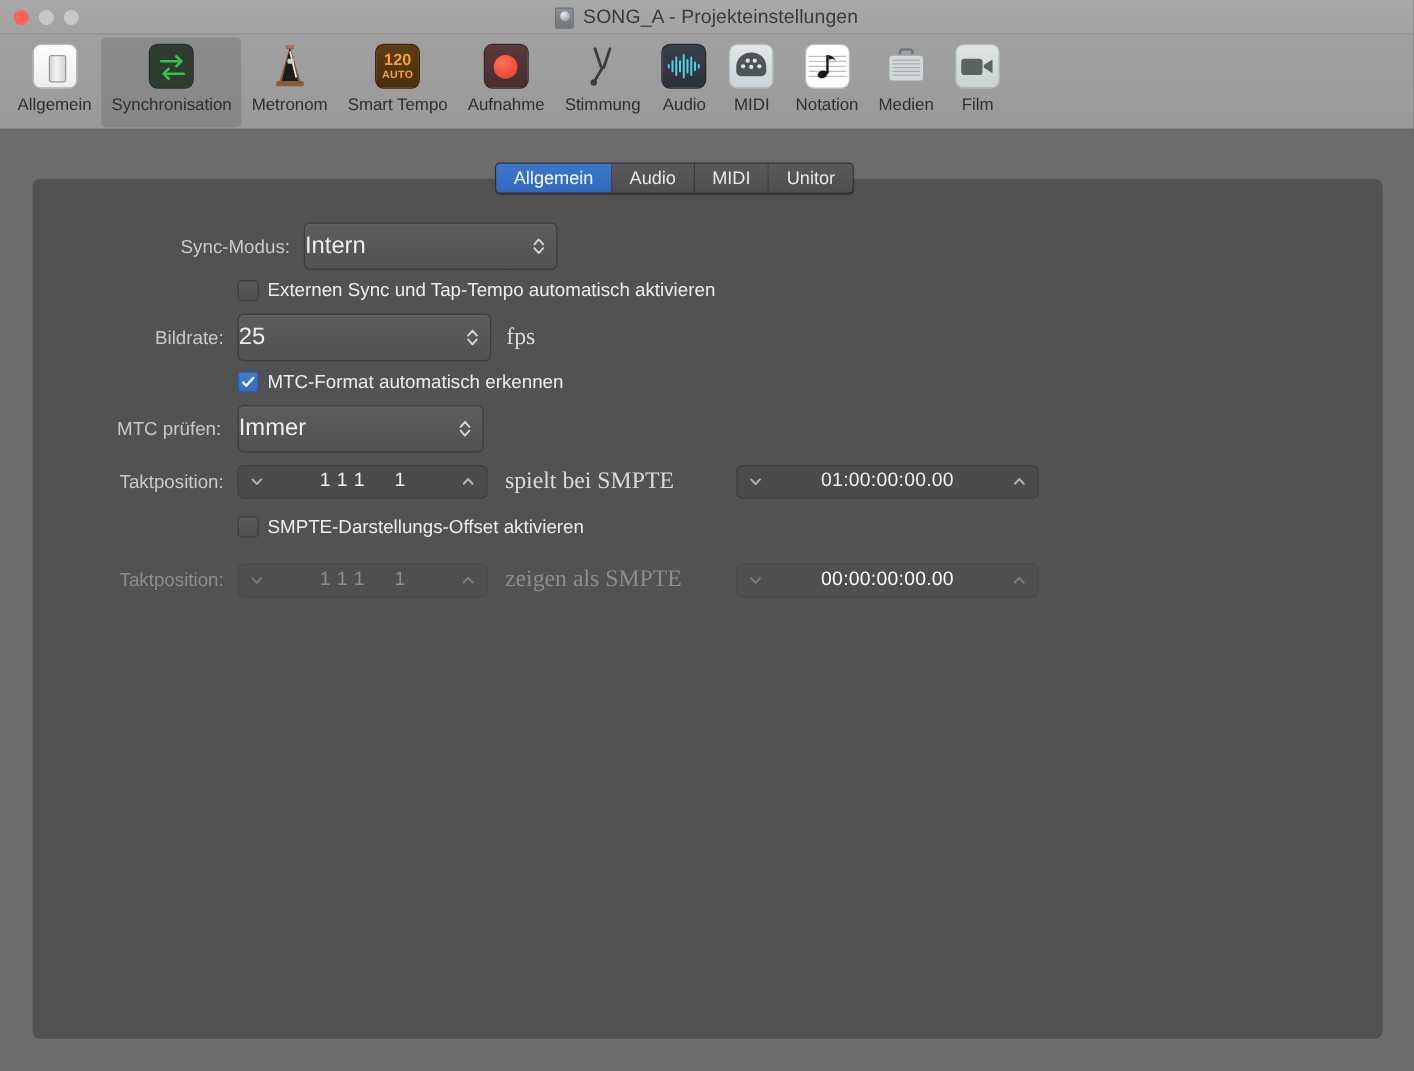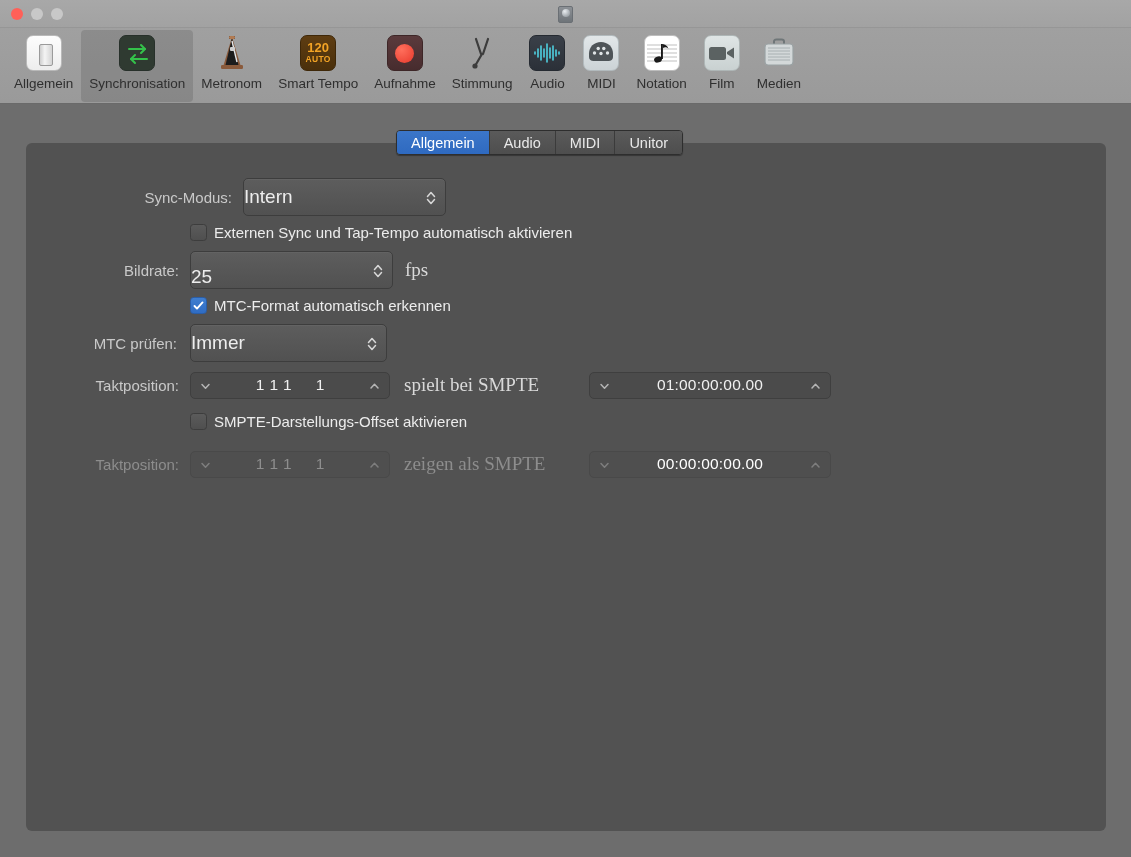--- a/index.html
+++ b/index.html
@@ -336,20 +336,21 @@
 <div id="window">
 
   <div id="titlebar">
     <div id="traffic">
       <span class="light close"></span>
       <span class="light min"></span>
       <span class="light max"></span>
     </div>
     <div id="title-wrap">
       <span id="title-icon"></span>
+      <span id="title-text">SONG_A - Projekteinstellungen</span>
     </div>
   </div>
 
   <div id="toolbar">
 
     <div class="tb-item">
       <span class="tb-icon">
         <span class="ic-square ic-switch"></span>
       </span>
       <span class="tb-label">Allgemein</span>
@@ -471,47 +472,47 @@
               <path d="M17.9 7 C21 8 23.5 9.5 23.5 13 C23.5 10.5 21 9.5 17.9 11 Z"></path>
             </g>
           </svg>
         </span>
       </span>
       <span class="tb-label">Notation</span>
     </div>
 
     <div class="tb-item">
       <span class="tb-icon">
-        <span class="ic-square ic-film">
-          <svg width="28" height="18" viewBox="0 0 28 18">
-            <rect x="1" y="3" width="17" height="13" rx="2.5" fill="#5b6262"></rect>
-            <polygon points="19,8 26,3.5 26,14.5 19,10" fill="#5b6262"></polygon>
-          </svg>
-        </span>
-      </span>
-      <span class="tb-label">Film</span>
-    </div>
-
-    <div class="tb-item">
-      <span class="tb-icon">
         <svg width="34" height="32" viewBox="0 0 34 32">
           <path d="M12 7 L12 4.5 C12 3.2 13 2.5 14.3 2.5 L19.7 2.5 C21 2.5 22 3.2 22 4.5 L22 7" fill="none" stroke="#6f7678" stroke-width="2"></path>
           <rect x="3" y="7" width="28" height="21" rx="3" fill="#d3d8d9" stroke="#9aa2a4" stroke-width="1.2"></rect>
           <g stroke="#a8b0b2" stroke-width="1">
             <line x1="6" y1="11" x2="28" y2="11"></line>
             <line x1="6" y1="14" x2="28" y2="14"></line>
             <line x1="6" y1="17" x2="28" y2="17"></line>
             <line x1="6" y1="20" x2="28" y2="20"></line>
             <line x1="6" y1="23" x2="28" y2="23"></line>
           </g>
         </svg>
       </span>
       <span class="tb-label">Medien</span>
     </div>
 
+    <div class="tb-item">
+      <span class="tb-icon">
+        <span class="ic-square ic-film">
+          <svg width="28" height="18" viewBox="0 0 28 18">
+            <rect x="1" y="3" width="17" height="13" rx="2.5" fill="#5b6262"></rect>
+            <polygon points="19,8 26,3.5 26,14.5 19,10" fill="#5b6262"></polygon>
+          </svg>
+        </span>
+      </span>
+      <span class="tb-label">Film</span>
+    </div>
+
   </div>
 
   <div id="panel">
 
     <div id="tabbar">
       <div class="tab active">
         <span>Allgemein</span>
       </div>
       <div class="tab">
         <span>Audio</span>
@@ -541,21 +542,21 @@
 
       <div class="row" style="left:164px; top:75px;">
         <span class="cbwrap">
           <span class="cb"></span>
           <span class="cb-label">Externen Sync und Tap-Tempo automatisch aktivieren</span>
         </span>
       </div>
 
       <div class="row" style="left:0; top:113px; width:460px;">
         <span class="lbl" style="width:153px;">Bildrate:</span>
-        <span class="popup" style="margin-left:11px; width:203px;align-items:flex-end;">
+        <span class="popup" style="margin-left:11px; width:203px;">
           <span>25</span>
           <span class="chev">
             <svg width="10" height="16" viewBox="0 0 10 16">
               <polyline points="1.5,6.5 5,2.5 8.5,6.5" fill="none" stroke="#d8d8d8" stroke-width="1.5" stroke-linecap="round" stroke-linejoin="round"></polyline>
               <polyline points="1.5,9.5 5,13.5 8.5,9.5" fill="none" stroke="#d8d8d8" stroke-width="1.5" stroke-linecap="round" stroke-linejoin="round"></polyline>
             </svg>
           </span>
         </span>
         <span class="side-text" style="margin-left:12px;">fps</span>
       </div>

